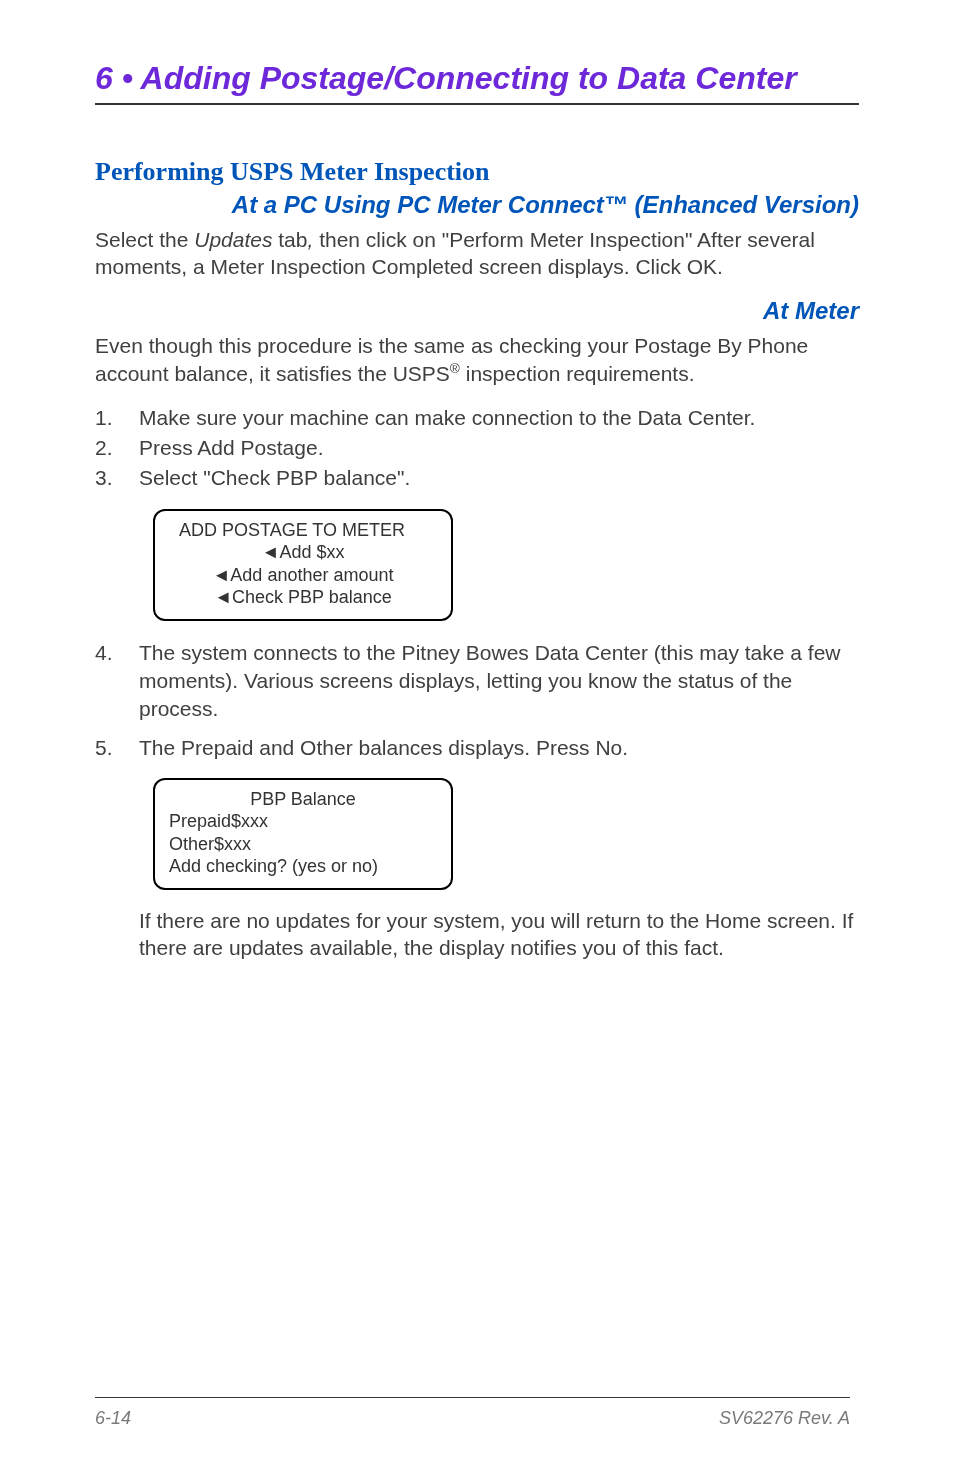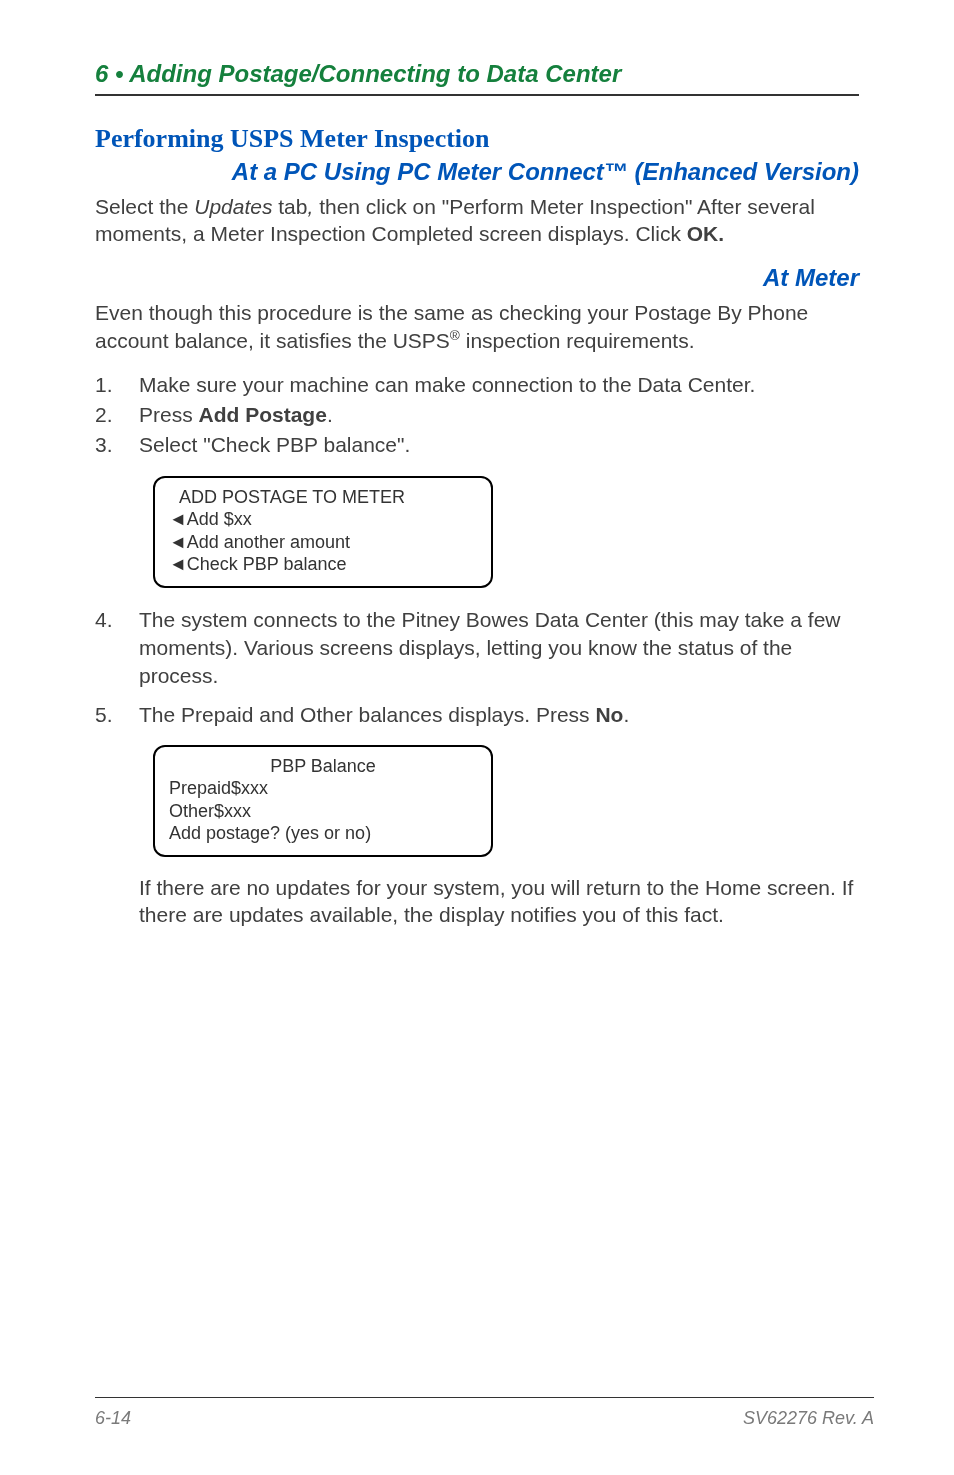--- a/index.html
+++ b/index.html
@@ -13,25 +13,25 @@
   .page {
     box-sizing: border-box;
     width: 954px;
     min-height: 1475px;
     padding: 60px 95px 40px 95px;
     position: relative;
   }
   .chapter-header {
     font-style: italic;
     font-weight: bold;
-    color: #15803d;
-    font-size: 24px;
+    color: #6d28d9;
+    font-size: 32px;
     border-bottom: 2px solid #333;
     padding-bottom: 6px;
-    margin-bottom: 28px;
+    margin-bottom: 52px;
   }
   .h2 {
     color: #0055b8;
     font-weight: bold;
     font-size: 26px;
     margin: 0 0 4px 0;
     font-family: Liberation Serif, serif;
   }
   .h3 {
     color: #0055b8;
@@ -41,21 +41,21 @@
     margin: 0 0 8px 0;
     text-align: right;
   }
   .body-text {
     font-size: 21px;
     line-height: 1.28;
     color: #404040;
     margin: 0 0 16px 0;
   }
   .italic { font-style: italic; }
-  .bold { font-weight: bold; }
+  .bold { font-weight: normal; }
   .sup { font-size: 0.65em; vertical-align: super; }
   .ol {
     margin: 0 0 16px 0;
     padding: 0;
   }
   .ol-item {
     display: flex;
     font-size: 21px;
     color: #404040;
     line-height: 1.35;
@@ -68,42 +68,42 @@
     flex: 1;
   }
   .screen {
     border: 2px solid #000;
     border-radius: 12px;
     padding: 8px 14px 10px 14px;
     font-size: 18px;
     line-height: 1.25;
     color: #333;
     margin: 8px 0 18px 58px;
-    width: 340px;
+    width: 300px;
     box-sizing: border-box;
     font-family: Arial, Helvetica, sans-serif;
   }
   .screen .center { text-align: center; }
   .screen .row {
     display: flex;
   }
   .footer {
     position: absolute;
     left: 95px;
-    right: 80px;
+    right: 104px;
     bottom: 46px;
     border-top: 1.5px solid #333;
     padding-top: 10px;
     display: flex;
     justify-content: space-between;
     font-size: 18px;
     font-style: italic;
     color: #7a7a7a;
   }
-  .tri { font-style: normal; }
+  .tri { font-style: normal; text-align: center; }
 </style>
 </head>
 <body>
 
 <div class="page">
 
   <div class="chapter-header">6 • Adding Postage/Connecting to Data Center</div>
 
   <div class="h2">Performing USPS Meter Inspection</div>
 
@@ -165,21 +165,21 @@
   <div class="screen" style="margin-top:2px;">
     <div class="center">PBP Balance</div>
     <div class="row">
       <span>Prepaid</span>
       <span>$xxx</span>
     </div>
     <div class="row">
       <span>Other</span>
       <span>$xxx</span>
     </div>
-    <div>Add  postage?  (yes  or  no)</div>
+    <div>Add  checking?  (yes  or  no)</div>
   </div>
 
   <p class="body-text" style="margin-left:44px;">If there are no updates for your system, you will return to the Home screen. If there are updates available, the display notifies you of this fact.</p>
 
   <div class="footer">
     <span>6-14</span>
     <span>SV62276 Rev. A</span>
   </div>
 
 </div>

